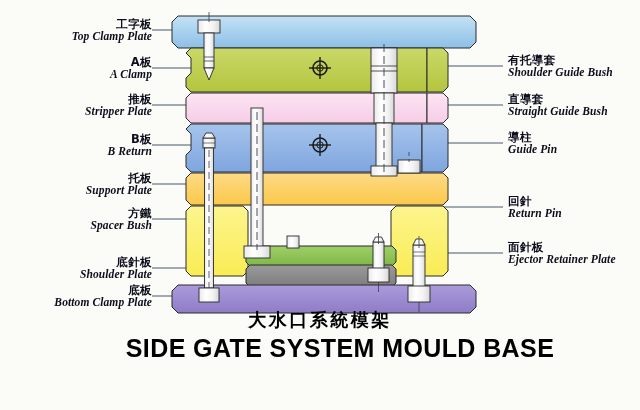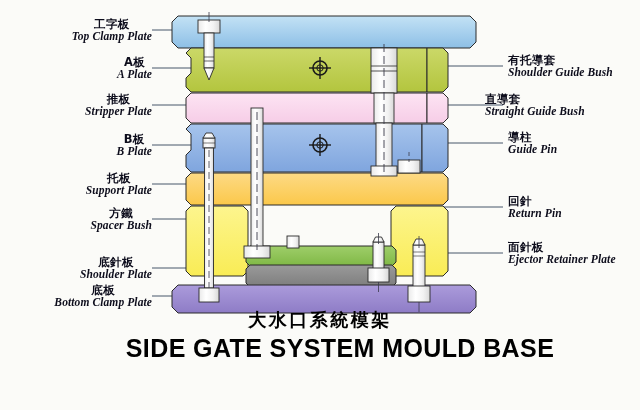--- a/index.html
+++ b/index.html
@@ -28,21 +28,21 @@
     display:block;
   }
   .lbl .en{
     font-family:"Liberation Serif","DejaVu Serif",serif;
     font-size:11.5px;
     font-weight:700;
     letter-spacing:.1px;
     display:block;
     font-style:italic;
   }
-  .lbl.left{text-align:center;transform:translate(-100%,-50%);}
+  .lbl.left{text-align:right;transform:translate(-100%,-50%);}
   .lbl.right{text-align:left;transform:translate(0,-50%);}
 
   .title{
     position:absolute;
     left:0;right:0;
     text-align:center;
     color:#000;
   }
   .title .t-cn{
     font-family:"DejaVu Sans","Liberation Sans",sans-serif;
@@ -226,29 +226,29 @@
       <line x1="309" y1="145" x2="331" y2="145" stroke-width="1.4"></line>
     </g>
   </svg>
 
   <div class="lbl left" style="left:152px;top:30px">
     <span class="cn">工字板</span>
     <span class="en">Top Clamp Plate</span>
   </div>
   <div class="lbl left" style="left:152px;top:68px">
     <span class="cn">A板</span>
-    <span class="en">A Plate</span>
+    <span class="en">A Clamp</span>
   </div>
   <div class="lbl left" style="left:152px;top:105px">
     <span class="cn">推板</span>
     <span class="en">Stripper Plate</span>
   </div>
   <div class="lbl left" style="left:152px;top:145px">
     <span class="cn">B板</span>
-    <span class="en">B Plate</span>
+    <span class="en">B Return</span>
   </div>
   <div class="lbl left" style="left:152px;top:184px">
     <span class="cn">托板</span>
     <span class="en">Support Plate</span>
   </div>
   <div class="lbl left" style="left:152px;top:219px">
     <span class="cn">方鐵</span>
     <span class="en">Spacer Bush</span>
   </div>
   <div class="lbl left" style="left:152px;top:268px">
@@ -257,21 +257,21 @@
   </div>
   <div class="lbl left" style="left:152px;top:296px">
     <span class="cn">底板</span>
     <span class="en">Bottom Clamp Plate</span>
   </div>
 
   <div class="lbl right" style="left:508px;top:66px">
     <span class="cn">有托導套</span>
     <span class="en">Shoulder Guide Bush</span>
   </div>
-  <div class="lbl right" style="left:485px;top:105px">
+  <div class="lbl right" style="left:508px;top:105px">
     <span class="cn">直導套</span>
     <span class="en">Straight Guide Bush</span>
   </div>
   <div class="lbl right" style="left:508px;top:143px">
     <span class="cn">導柱</span>
     <span class="en">Guide Pin</span>
   </div>
   <div class="lbl right" style="left:508px;top:207px">
     <span class="cn">回針</span>
     <span class="en">Return Pin</span>

